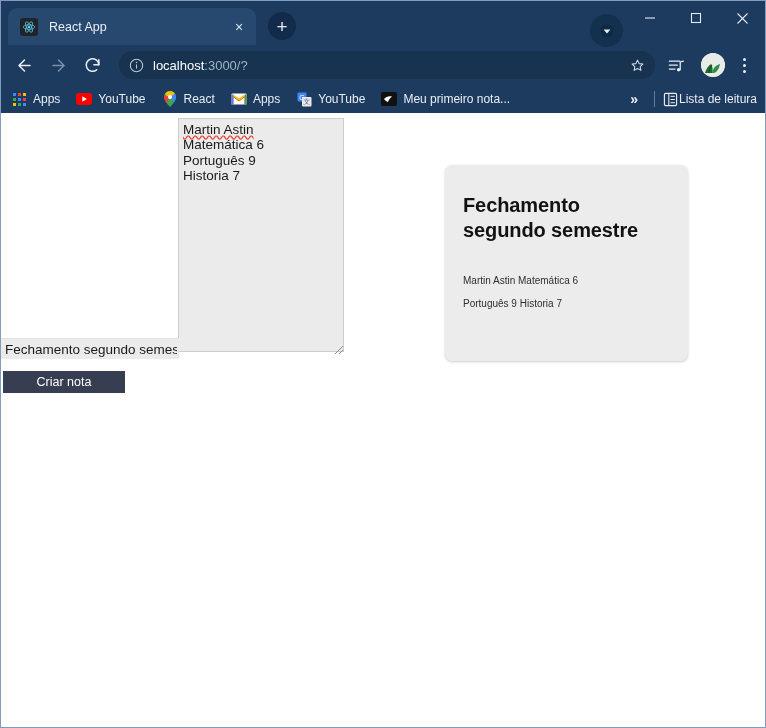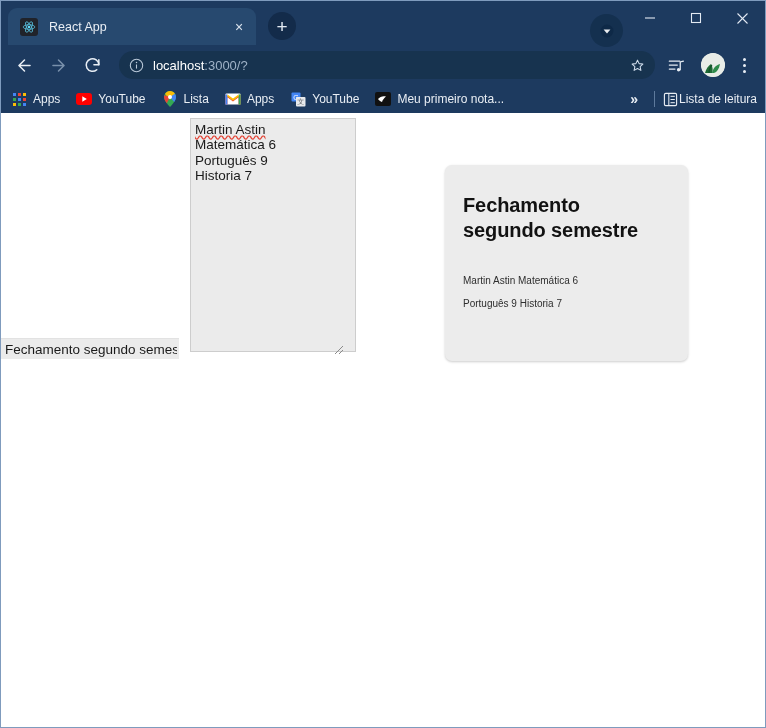--- a/index.html
+++ b/index.html
@@ -186,21 +186,21 @@
   #page-viewport {
     flex: 1 1 auto;
     background: #ffffff;
     position: relative;
     overflow: hidden;
   }
 
   
   #note-textarea {
     position: absolute;
-    left: 189px; top: 5px;
+    left: 177px; top: 5px;
     width: 166px; height: 234px;
     background: #ebebeb;
     border: 1px solid #cdcdcd;
     font-family: "Liberation Sans", sans-serif;
     font-size: 13.5px;
     line-height: 15.3px;
     color: #1a1a1a;
     padding: 3px 4px 0 4px;
     resize: none;
     white-space: pre;
@@ -418,21 +418,21 @@
     <div class="bookmark">
       <span class="bm-ico">
         <svg width="14" height="16" viewBox="0 0 14 16" aria-hidden="true">
           <path d="M7 0C3.7 0 1 2.7 1 6c0 4.2 6 10 6 10s6-5.8 6-10c0-3.3-2.7-6-6-6z" fill="#34a853"></path>
           <path d="M2 3C3.1 1.2 4.9 0 7 0c2 0 3.8 1.1 4.9 2.7L7 8.5z" fill="#fbbc05"></path>
           <path d="M11.9 2.7C12.6 3.6 13 4.8 13 6c0 1.5-.8 3.3-1.8 4.9L7 6z" fill="#4285f4"></path>
           <path d="M1.3 4.2C1.1 4.8 1 5.4 1 6c0 2 1.4 4.4 2.8 6.3L7 6z" fill="#ea4335"></path>
           <circle cx="7" cy="6" r="2" fill="#ffffff"></circle>
         </svg>
       </span>
-      <span class="bm-label">Lista</span>
+      <span class="bm-label">React</span>
     </div>
 
     <div class="bookmark">
       <span class="bm-ico">
         <svg width="16" height="12" viewBox="0 0 16 12" aria-hidden="true">
           <rect x="0.4" y="0.4" width="15.2" height="11.2" rx="1.2" fill="#ffffff"></rect>
           <path d="M0.4 1.4 L8 7 L15.6 1.4 V11.6 H13.6 V4.2 L8 8.5 L2.4 4.2 V11.6 H0.4 Z" fill="#ea4335"></path>
           <path d="M0.4 1.4 L2.4 1.4 L2.4 11.6 L0.4 11.6 Z" fill="#4285f4"></path>
           <path d="M13.6 1.4 L15.6 1.4 L15.6 11.6 L13.6 11.6 Z" fill="#34a853"></path>
           <path d="M2.4 1.4 L8 5.6 L13.6 1.4 L13.6 3.6 L8 7.8 L2.4 3.6 Z" fill="#fbbc05"></path>
@@ -495,20 +495,21 @@
       <svg width="12" height="12" viewBox="0 0 12 12" aria-hidden="true">
         <g stroke="#8a8a8a" stroke-width="1">
           <line x1="11" y1="3" x2="3" y2="11"></line>
           <line x1="11" y1="7" x2="7" y2="11"></line>
         </g>
       </svg>
     </div>
 
     <input id="title-input" type="text" value="Fechamento segundo semestre" style="">
 
+    <div id="create-note-button">Criar nota</div>
 
     <div id="note-card">
       <div id="note-card-title">Fechamento segundo semestre</div>
       <div id="note-card-body">Martin Astin Matemática 6
 Português 9 Historia 7</div>
     </div>
 
   </div>
 </div>
 

